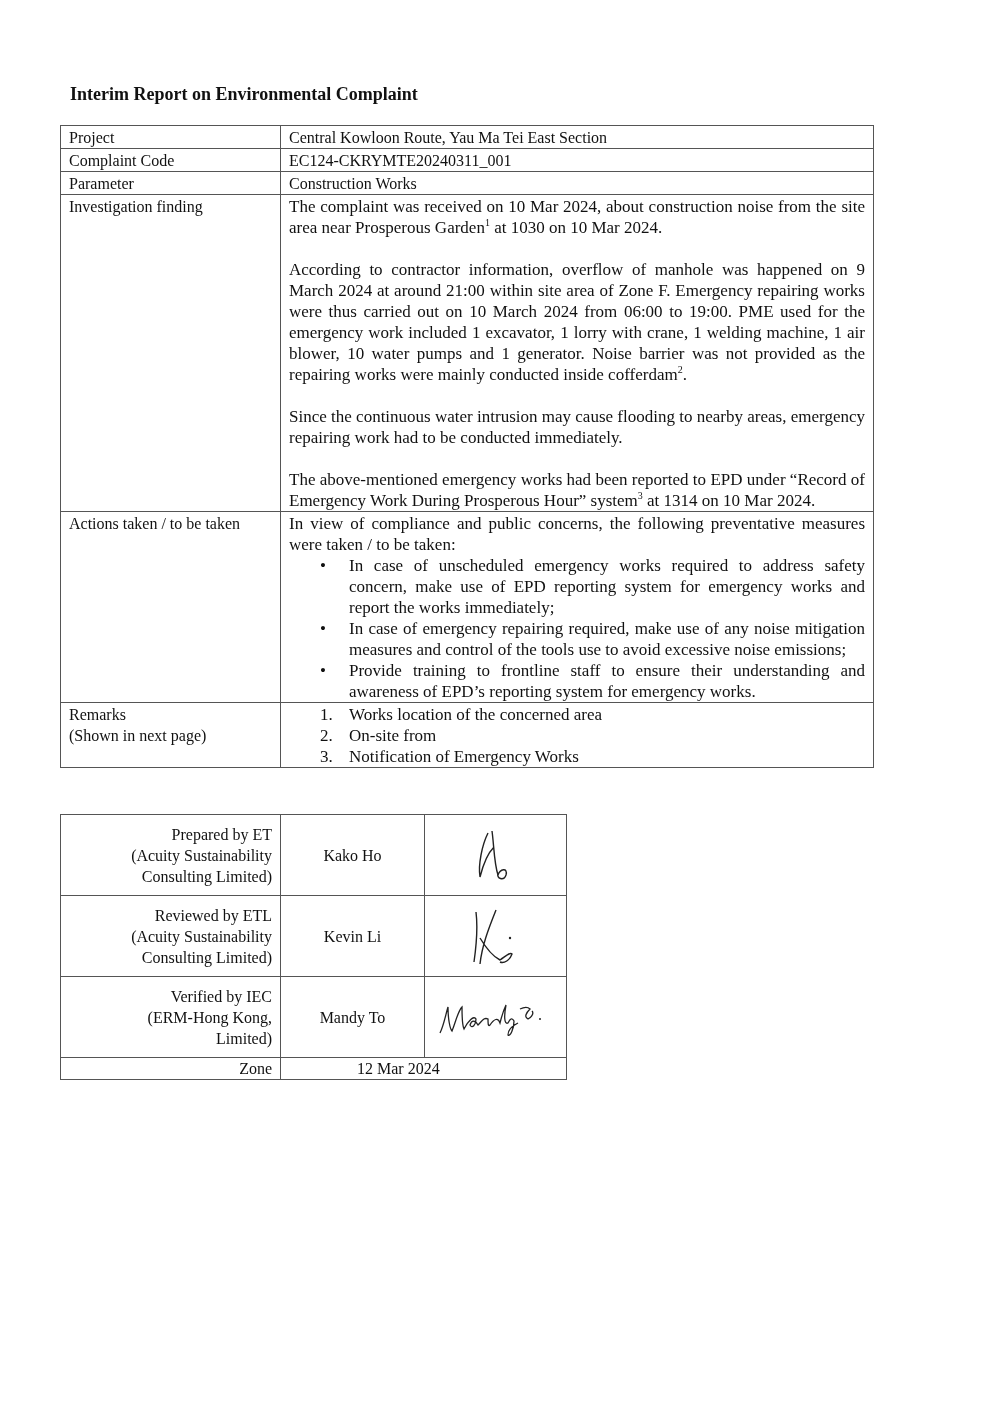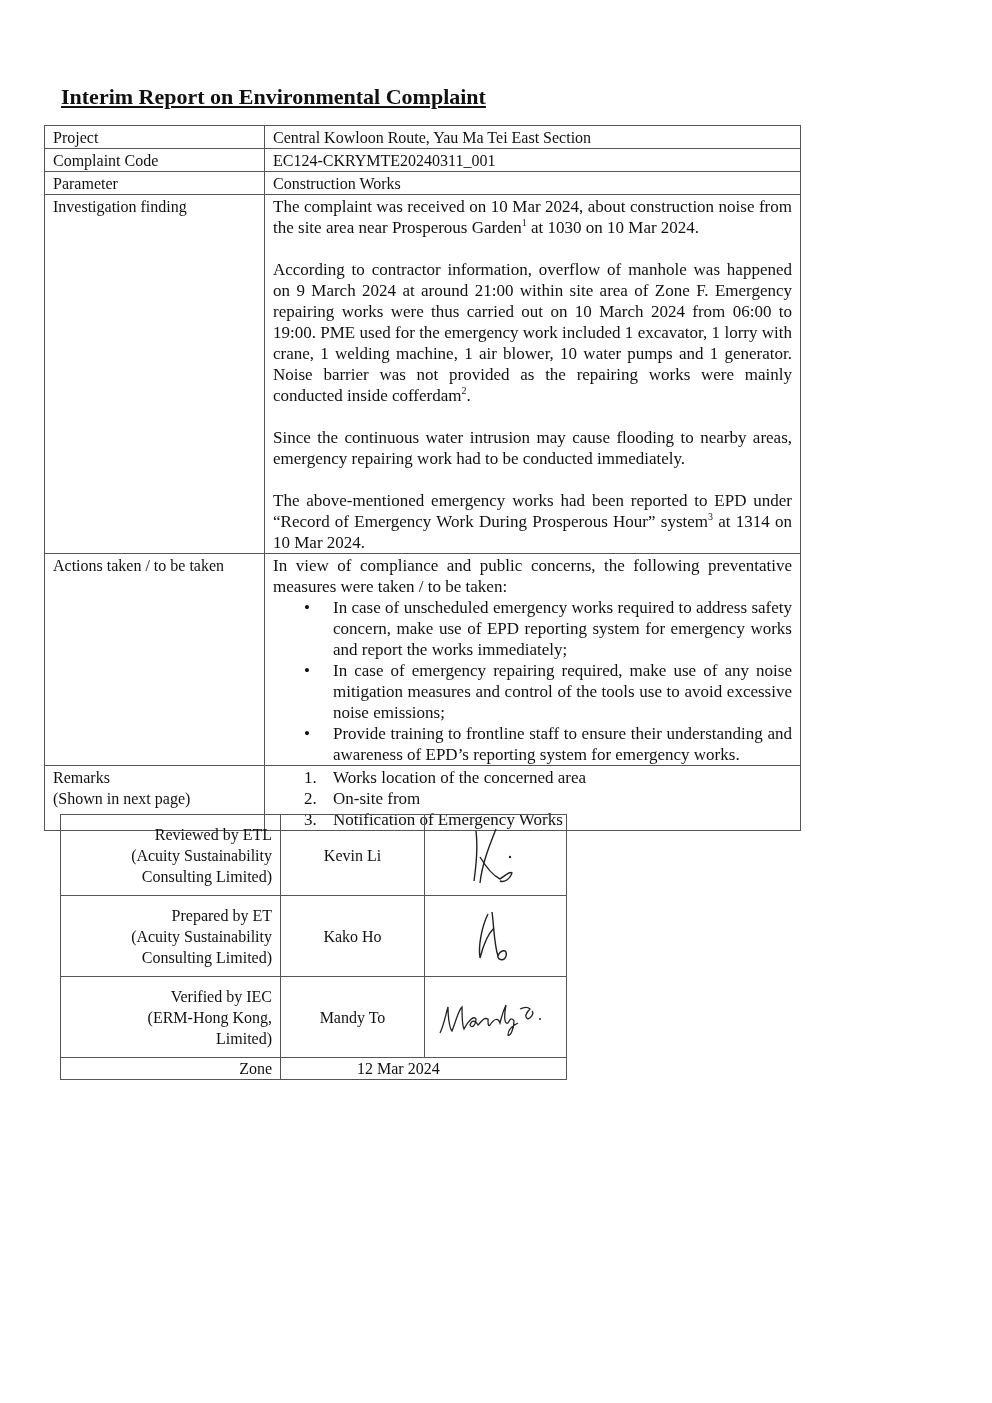--- a/index.html
+++ b/index.html
@@ -2,26 +2,26 @@
 <html><head>
 <meta charset="utf-8">
 <style>
   html, body { margin: 0; padding: 0; background: #ffffff; }
   body {
     width: 992px; height: 1403px; position: relative; overflow: hidden;
     font-family: "Liberation Serif", serif; color: #111;
     font-size: 16px;
   }
   .title {
-    position: absolute; left: 61px; top: 84px;
-    font-weight: bold; font-size: 22px; text-decoration: underline;
+    position: absolute; left: 70px; top: 84px;
+    font-weight: bold; font-size: 18px; 
   }
   table.main {
-    position: absolute; left: 44px; top: 125px;
-    width: 757px; border-collapse: collapse; table-layout: fixed;
+    position: absolute; left: 60px; top: 125px;
+    width: 814px; border-collapse: collapse; table-layout: fixed;
   }
   table.main td {
     border: 1px solid #555; vertical-align: top;
     padding: 1px 8px 0 8px; line-height: 21px; font-size: 16px;
   }
   table.main td.lbl { width: 203px; }
   table.main td.big { font-size: 17px; }
   .just { text-align: justify; }
   .para { margin: 0; }
   .gap { height: 21px; }
@@ -103,42 +103,42 @@
       </ol>
     </td>
   </tr>
 </tbody>
   </table>
 
 <table class="sign">
   <tbody>
       <tr>
     <td class="role">
+      <div>Prepared by ET</div>
+      <div>(Acuity Sustainability</div>
+      <div>Consulting Limited)</div>
+    </td>
+    <td class="name">Kako Ho</td>
+    <td class="sig">
+      <svg class="sigsvg" width="60" height="60" viewBox="0 0 60 60">
+        <path d="M22 8 C16 20 12 40 14 52 C16 44 20 30 28 22 M26 6 C28 20 28 38 32 50 C34 44 42 42 40 50 C38 56 30 54 32 48" fill="none" stroke="#222" stroke-width="1.4"></path>
+      </svg>
+    </td>
+  </tr>
+  <tr>
+    <td class="role">
       <div>Reviewed by ETL</div>
       <div>(Acuity Sustainability</div>
       <div>Consulting Limited)</div>
     </td>
     <td class="name">Kevin Li</td>
     <td class="sig">
       <svg class="sigsvg" width="60" height="64" viewBox="0 0 60 64">
         <path d="M10 8 C12 24 10 44 8 58 M14 60 C16 42 22 26 30 6 M14 34 C20 44 26 52 34 56 C40 52 44 48 46 50 C44 56 38 60 34 58" fill="none" stroke="#222" stroke-width="1.4"></path>
         <circle cx="44" cy="34" r="1.2" fill="#222"></circle>
-      </svg>
-    </td>
-  </tr>
-  <tr>
-    <td class="role">
-      <div>Prepared by ET</div>
-      <div>(Acuity Sustainability</div>
-      <div>Consulting Limited)</div>
-    </td>
-    <td class="name">Kako Ho</td>
-    <td class="sig">
-      <svg class="sigsvg" width="60" height="60" viewBox="0 0 60 60">
-        <path d="M22 8 C16 20 12 40 14 52 C16 44 20 30 28 22 M26 6 C28 20 28 38 32 50 C34 44 42 42 40 50 C38 56 30 54 32 48" fill="none" stroke="#222" stroke-width="1.4"></path>
       </svg>
     </td>
   </tr>
   <tr>
     <td class="role">
       <div>Verified by IEC</div>
       <div>(ERM-Hong Kong,</div>
       <div>Limited)</div>
     </td>
     <td class="name">Mandy To</td>

